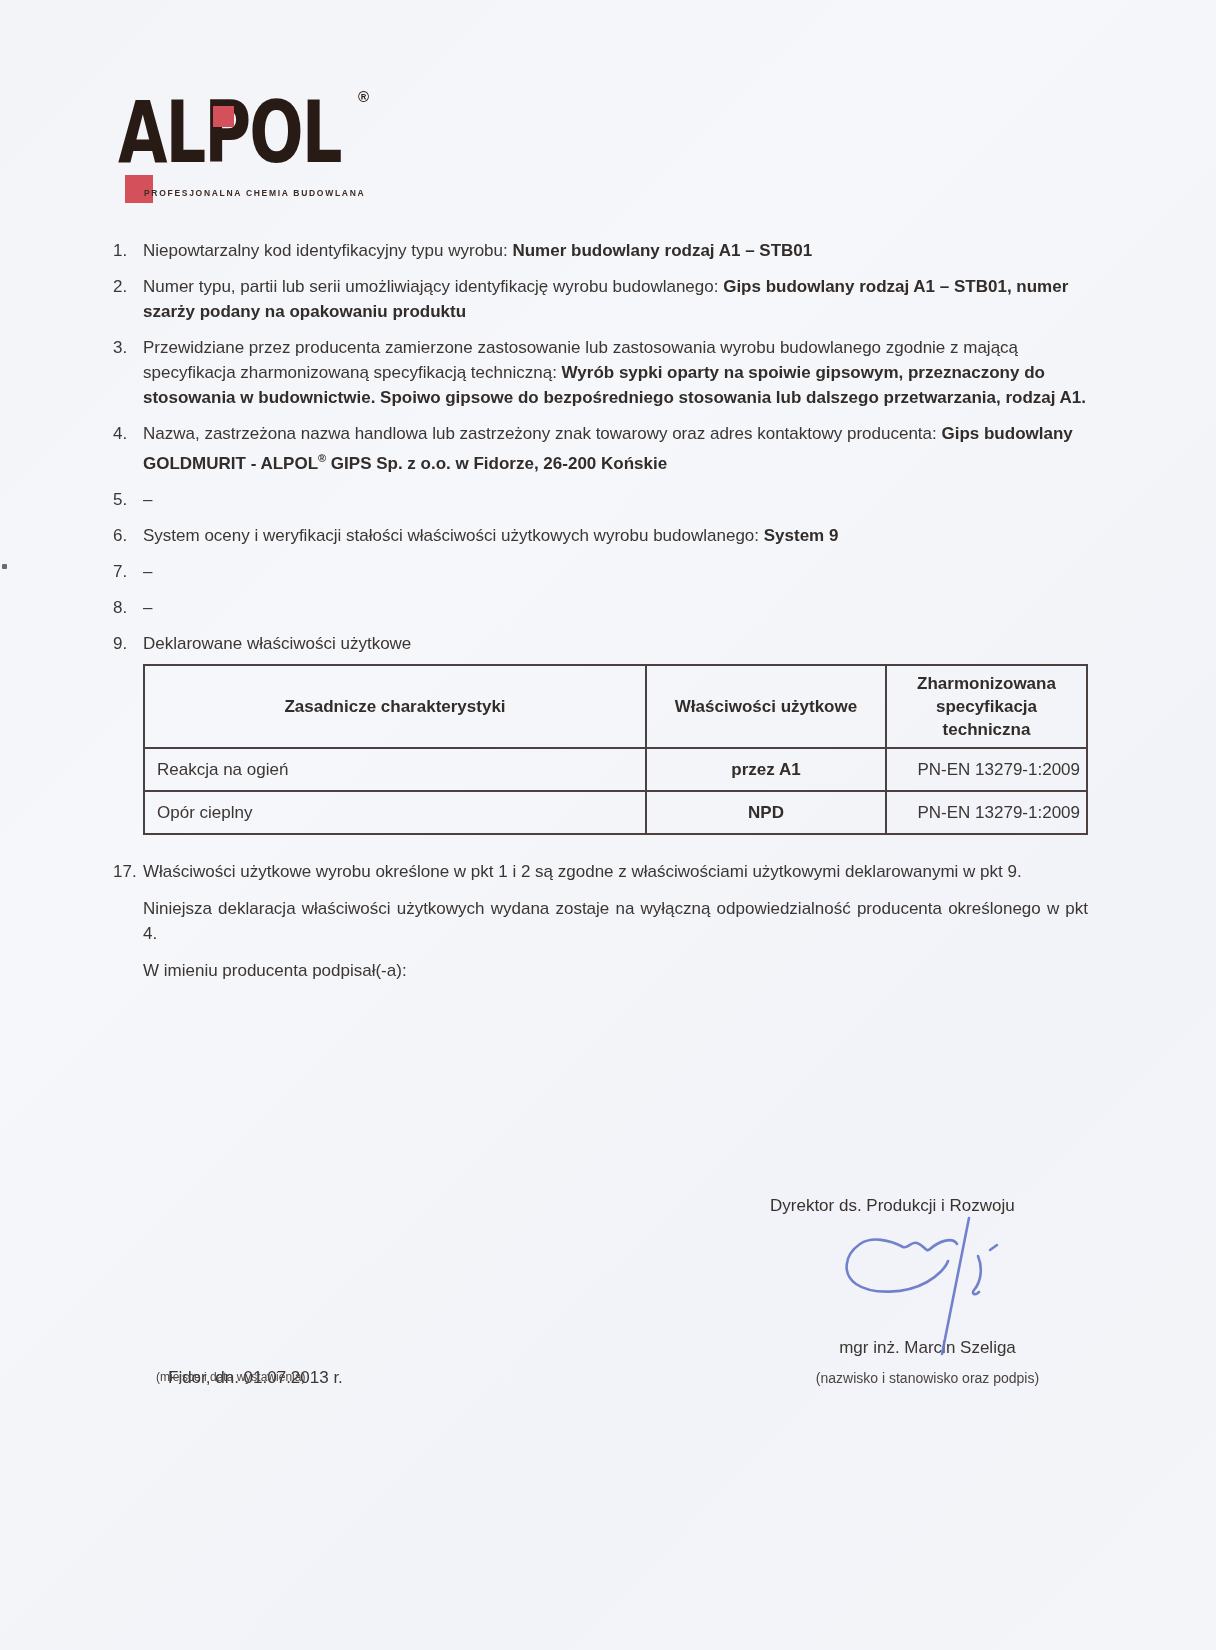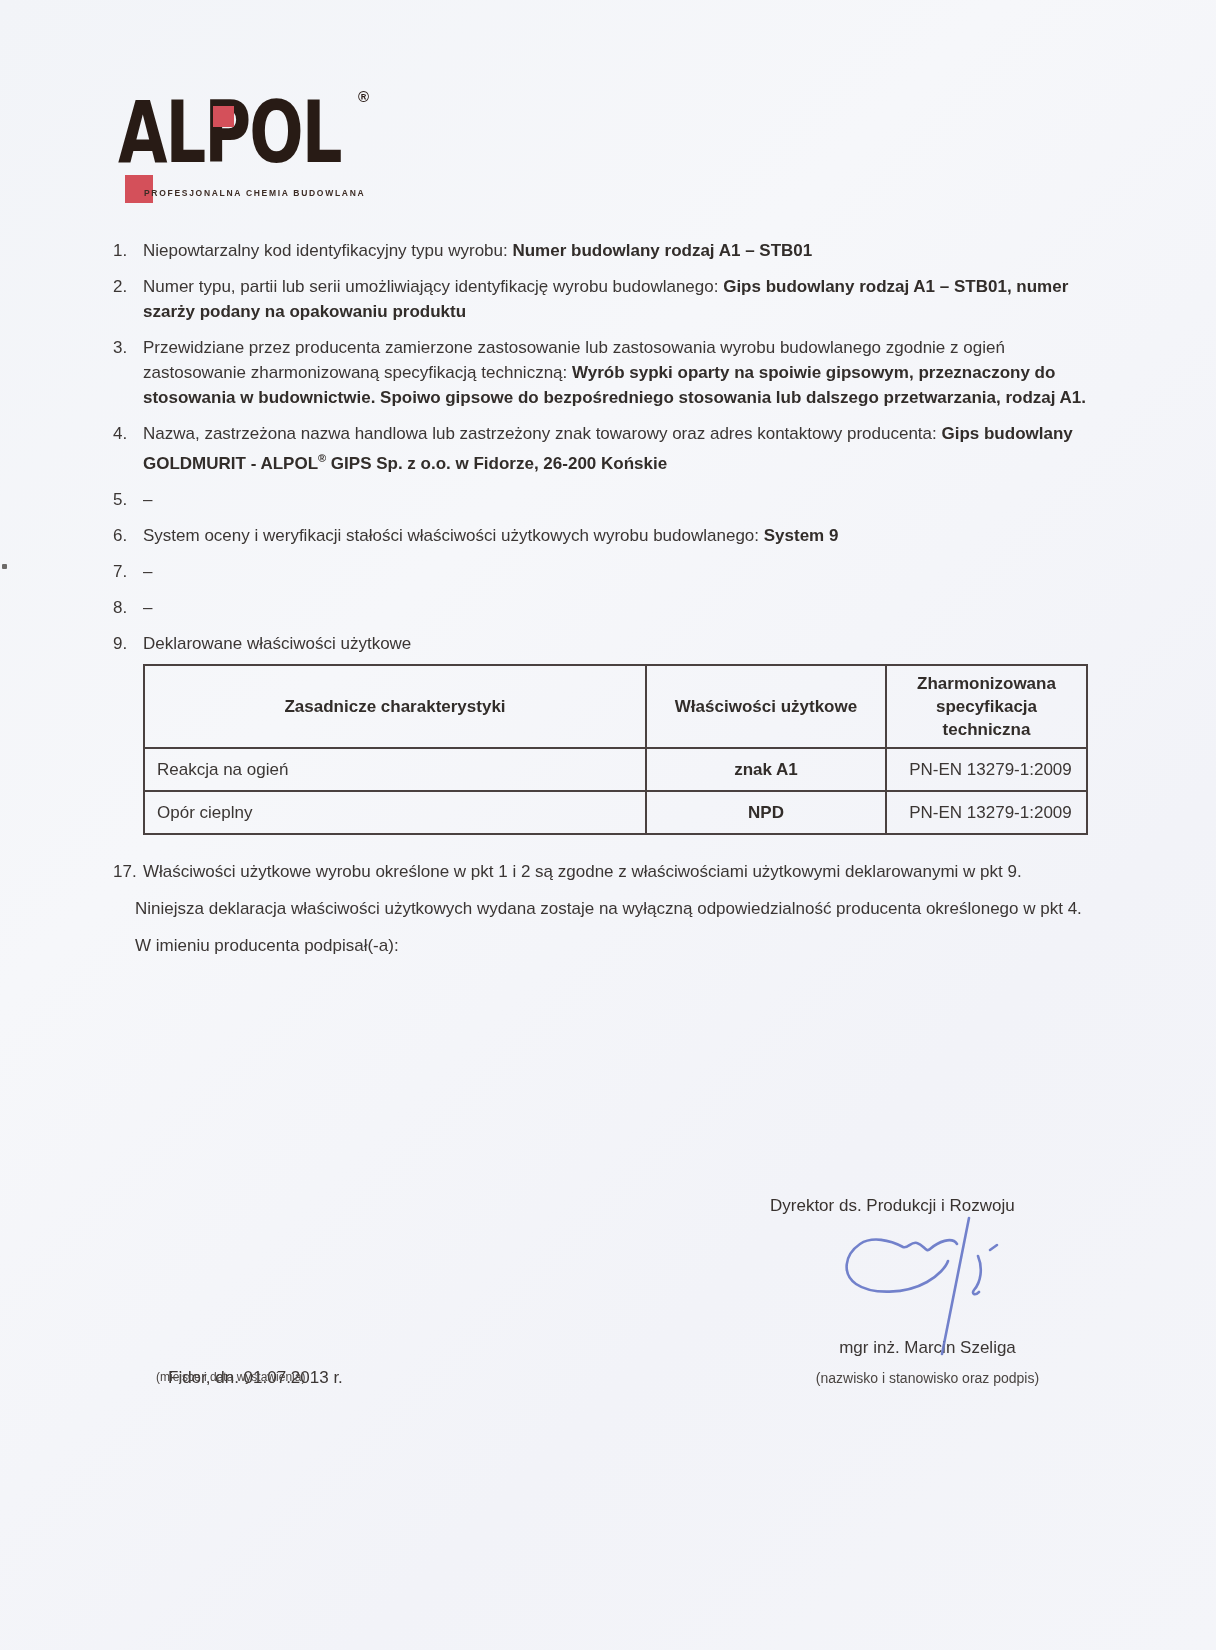--- a/index.html
+++ b/index.html
@@ -40,25 +40,25 @@
   
   table.decl{
     border-collapse:collapse;margin-left:30px;margin-top:8px;
     width:943px;table-layout:fixed;
     font-size:17px;line-height:25px;color:#3b3634;
   }
   table.decl th,table.decl td{border:2px solid #4a4140;}
   table.decl th{font-weight:bold;color:#322d2a;text-align:center;padding:6px 8px;line-height:23px;}
   td.c1{text-align:left;padding:8px 12px;}
   td.c2{text-align:center;font-weight:bold;color:#322d2a;padding:8px 6px;}
-  td.c3{text-align:center;padding:8px 6px 8px 14px;}
+  td.c3{text-align:right;padding:8px 6px 8px 14px;}
   
   .item10{display:flex;margin-top:24px;font-size:17px;line-height:25px;}
   .item10 .num{flex:none;width:30px;}
-  .para{margin-left:22px;margin-top:12px;font-size:17px;line-height:25px;}
+  .para{margin-left:30px;margin-top:12px;font-size:17px;line-height:25px;}
   .para.justify{text-align:justify;}
   
   .sig-role{position:absolute;left:770px;top:1196px;font-size:17px;color:#38322f;}
   .signature-svg{position:absolute;left:838px;top:1212px;width:180px;height:150px;z-index:2;pointer-events:none;}
   .sig-place{position:absolute;left:168px;top:1368px;font-size:17px;color:#3b3634;}
   .sig-place-cap{position:absolute;left:156px;top:1370px;font-size:12px;color:#4a4542;}
   .sig-name{position:absolute;left:750px;top:1338px;width:355px;text-align:center;font-size:17px;color:#3b3634;}
   .sig-name-cap{position:absolute;left:750px;top:1370px;width:355px;text-align:center;font-size:14px;color:#4a4542;}
   .speck{position:absolute;left:2px;top:564px;width:5px;height:5px;background:#6d6a68;border-radius:1px;}
 </style>
@@ -85,21 +85,21 @@
       <div class="itext"><span>Niepowtarzalny kod identyfikacyjny typu wyrobu: </span><b>Numer budowlany rodzaj A1 – STB01</b></div>
     </div>
 
     <div class="item">
       <span class="num">2.</span>
       <div class="itext"><span>Numer typu, partii lub serii umożliwiający identyfikację wyrobu budowlanego: </span><b>Gips budowlany rodzaj A1 – STB01, numer szarży podany na opakowaniu produktu</b></div>
     </div>
 
     <div class="item">
       <span class="num">3.</span>
-      <div class="itext"><span>Przewidziane przez producenta zamierzone zastosowanie lub zastosowania wyrobu budowlanego zgodnie z ogień zastosowanie zharmonizowaną specyfikacją techniczną: </span><b>Wyrób sypki oparty na spoiwie gipsowym, przeznaczony do stosowania w budownictwie. Spoiwo gipsowe do bezpośredniego stosowania lub dalszego przetwarzania, rodzaj A1.</b></div>
+      <div class="itext"><span>Przewidziane przez producenta zamierzone zastosowanie lub zastosowania wyrobu budowlanego zgodnie z mającą specyfikacja zharmonizowaną specyfikacją techniczną: </span><b>Wyrób sypki oparty na spoiwie gipsowym, przeznaczony do stosowania w budownictwie. Spoiwo gipsowe do bezpośredniego stosowania lub dalszego przetwarzania, rodzaj A1.</b></div>
     </div>
 
     <div class="item">
       <span class="num">4.</span>
       <div class="itext"><span>Nazwa, zastrzeżona nazwa handlowa lub zastrzeżony znak towarowy oraz adres kontaktowy producenta: </span><b><span>Gips budowlany GOLDMURIT - ALPOL</span><sup>®</sup><span> GIPS Sp. z o.o. w Fidorze, 26-200 Końskie</span></b></div>
     </div>
 
     <div class="item">
       <span class="num">5.</span>
       <div class="itext">–</div>
@@ -134,21 +134,21 @@
       <thead>
         <tr>
           <th>Zasadnicze charakterystyki</th>
           <th>Właściwości użytkowe</th>
           <th>Zharmonizowana specyfikacja techniczna</th>
         </tr>
       </thead>
       <tbody>
         <tr>
           <td class="c1">Reakcja na ogień</td>
-          <td class="c2">znak A1</td>
+          <td class="c2">przez A1</td>
           <td class="c3">PN-EN 13279-1:2009</td>
         </tr>
         <tr>
           <td class="c1">Opór cieplny</td>
           <td class="c2">NPD</td>
           <td class="c3">PN-EN 13279-1:2009</td>
         </tr>
       </tbody>
     </table>
 

